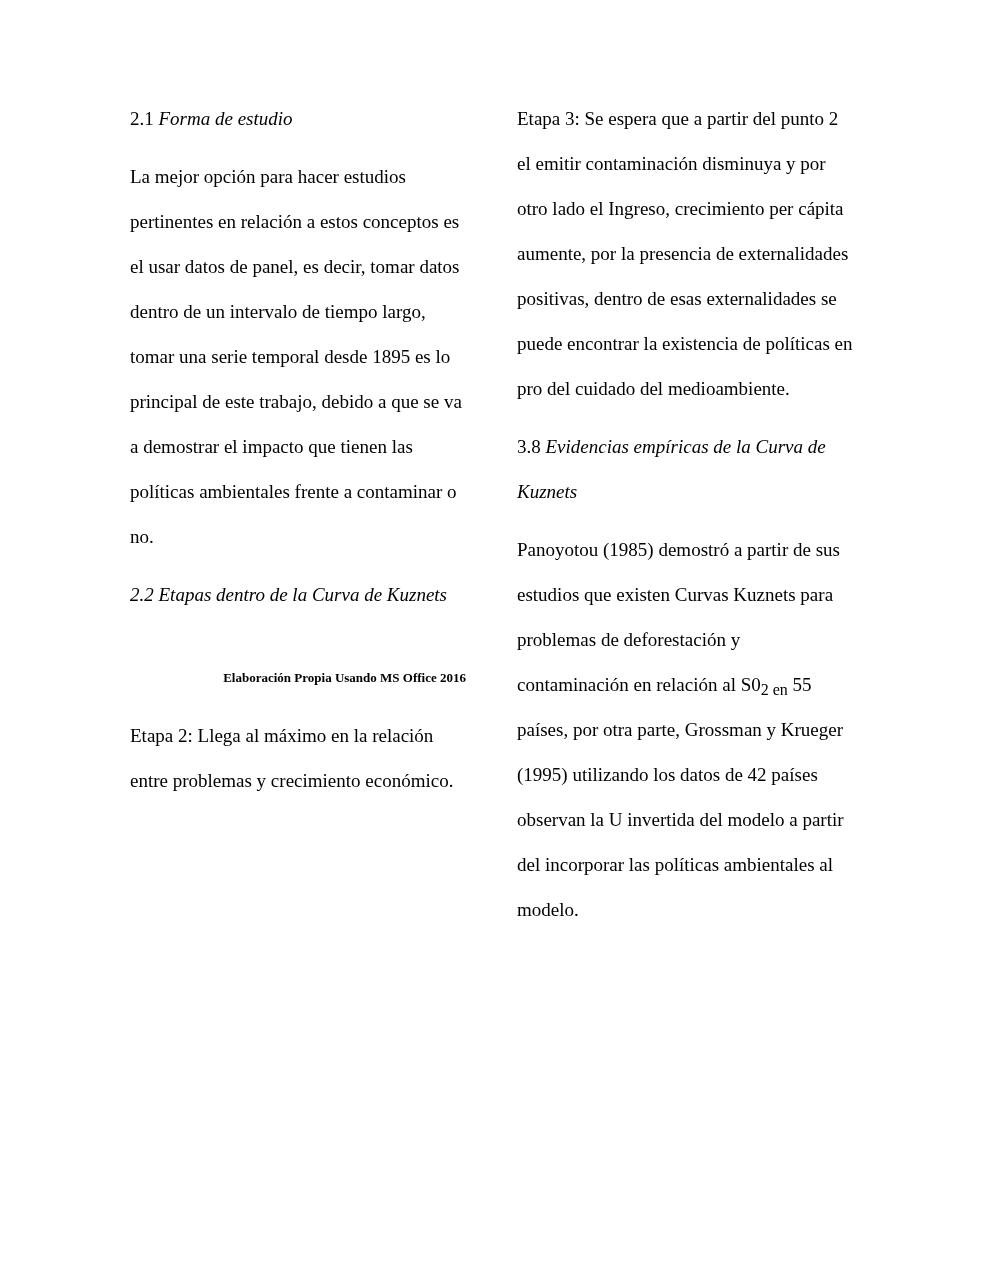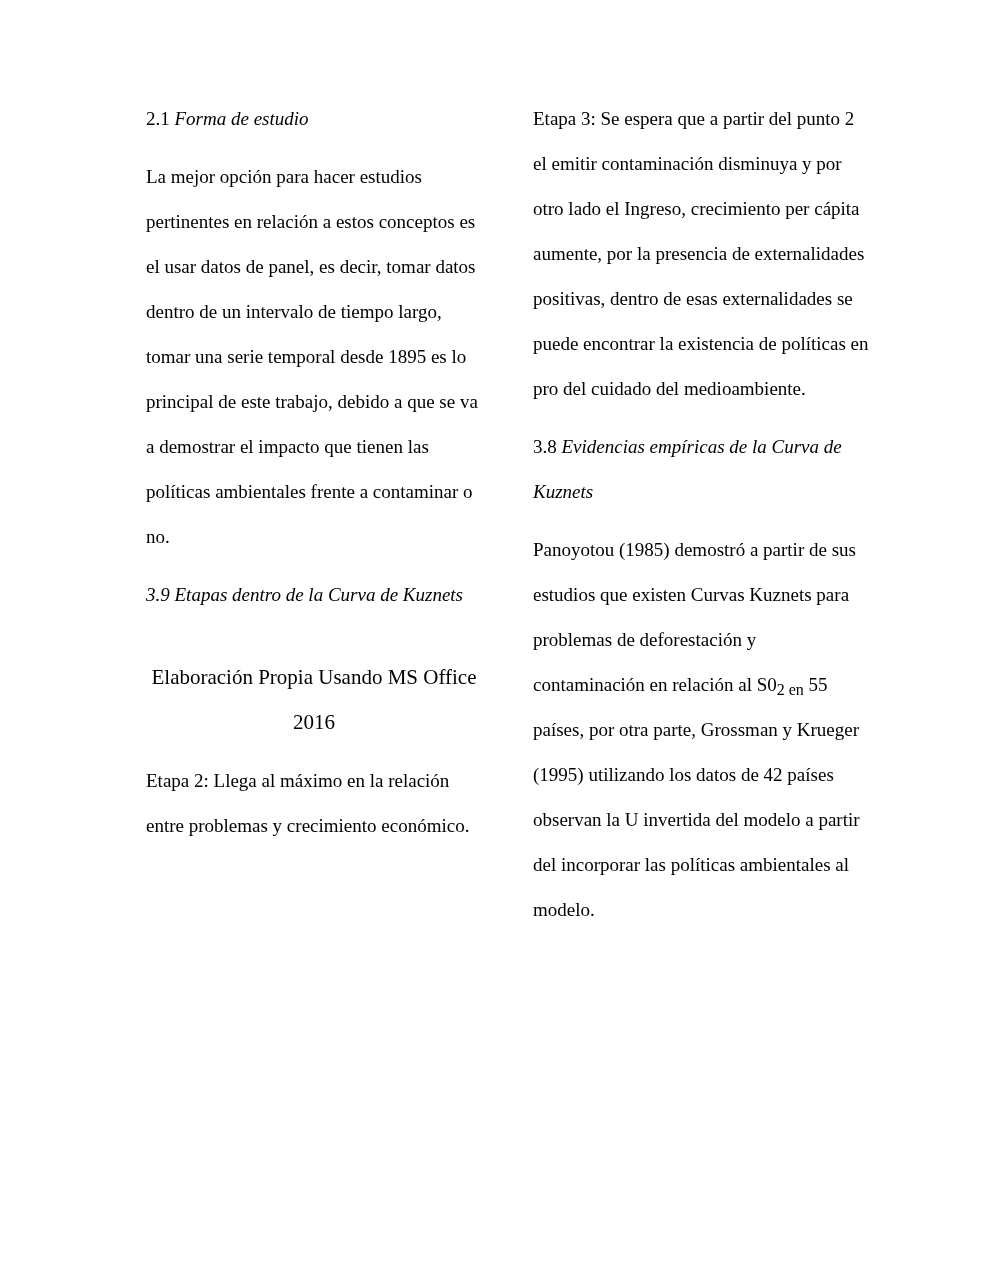--- a/index.html
+++ b/index.html
@@ -15,43 +15,43 @@
     color: #000000;
   }
   .page {
     position: relative;
     width: 990px;
     height: 1280px;
     background: #ffffff;
   }
   .columns {
     position: absolute;
-    left: 146px;
+    left: 130px;
     top: 96px;
     display: flex;
     gap: 51px;
   }
   .col {
     width: 336px;
   }
   p {
     margin: 0 0 13px 0;
     font-size: 19px;
     line-height: 45px;
     text-align: left;
   }
   .italic { font-style: italic; }
   .figure-block {
     margin: 50px 0 0 0;
     width: 336px;
   }
   .caption {
-    font-weight: normal;
-    text-align: center;
-    font-size: 21px;
+    font-weight: bold;
+    text-align: right;
+    font-size: 13px;
     line-height: 45px;
     margin: 38px 0 13px 0;
   }
   sub {
     font-size: 16px;
     line-height: 0;
     vertical-align: -4px;
   }
   
   .chart-label {
@@ -73,21 +73,21 @@
 
 <div class="page">
   <div class="columns">
 
     <div class="col">
 
       <p><span>2.1 </span><span class="italic">Forma de estudio</span></p>
 
       <p>La mejor opción para hacer estudios pertinentes en relación a estos conceptos es el usar datos de panel, es decir, tomar datos dentro de un intervalo de tiempo largo, tomar una serie temporal desde 1895 es lo principal de este trabajo, debido a que se va a demostrar el impacto que tienen las políticas ambientales frente a contaminar o no.</p>
 
-      <p class="italic">3.9 Etapas dentro de la Curva de Kuznets</p>
+      <p class="italic">2.2 Etapas dentro de la Curva de Kuznets</p>
 
 
       <p class="caption">Elaboración Propia Usando MS Office 2016</p>
 
 
       <p>Etapa 2: Llega al máximo en la relación entre problemas y crecimiento económico.</p>
 
     </div>
 
     <div class="col">

